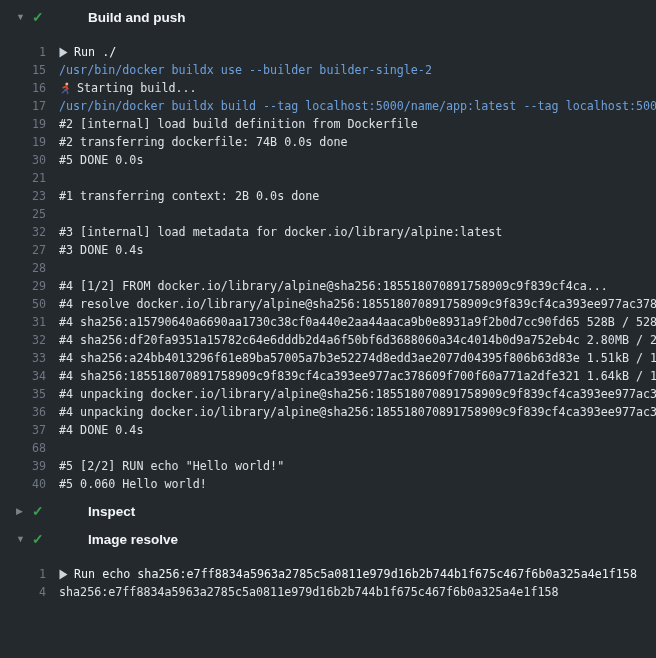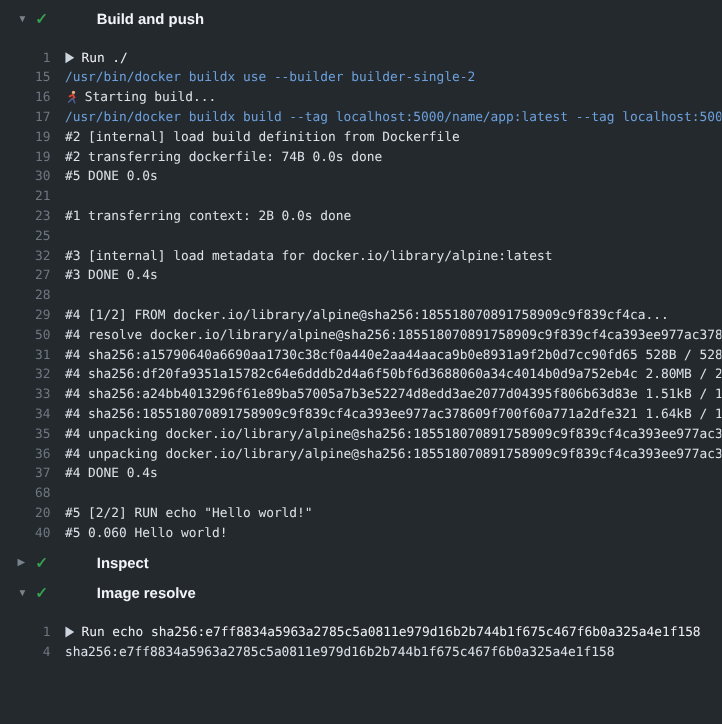--- a/index.html
+++ b/index.html
@@ -173,21 +173,21 @@
     <span class="num">37</span>
     <span class="txt">#4 DONE 0.4s</span>
   </div>
 
   <div class="log-line">
     <span class="num">68</span>
     <span class="txt"></span>
   </div>
 
   <div class="log-line">
-    <span class="num">20</span>
+    <span class="num">39</span>
     <span class="txt">#5 [2/2] RUN echo "Hello world!"</span>
   </div>
 
   <div class="log-line">
     <span class="num">40</span>
     <span class="txt">#5 0.060 Hello world!</span>
   </div>
 </div>
   </section>
 

